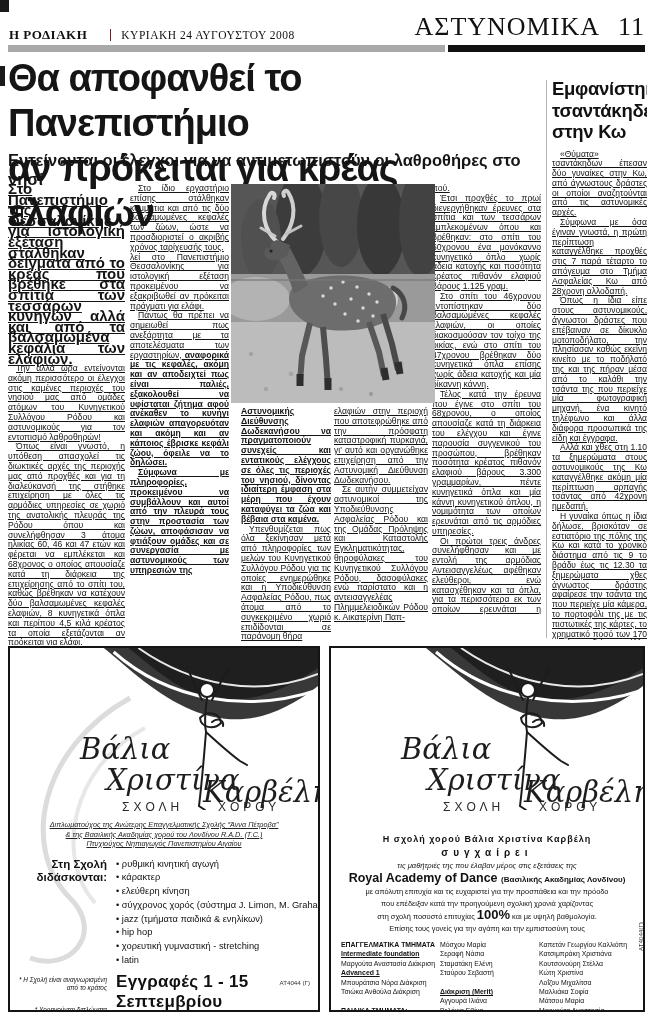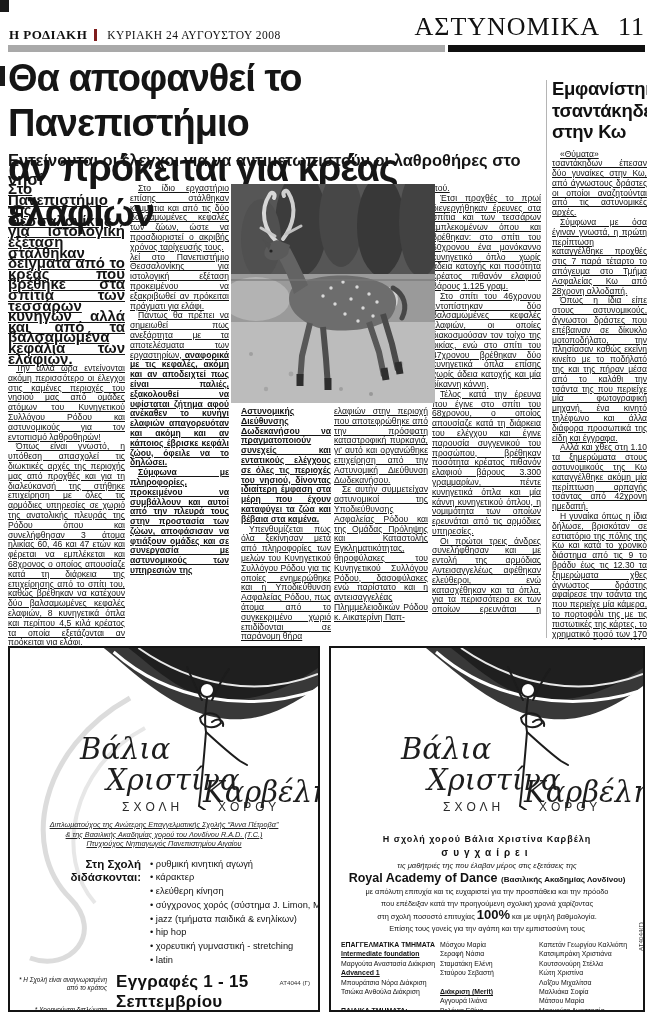--- a/index.html
+++ b/index.html
@@ -1,21 +1,21 @@
 <!DOCTYPE html>
 <html><head>
 <meta charset="utf-8">
 <style>
   html,body{margin:0;padding:0;background:#e9e9e9;}
   .page{position:relative;width:653px;height:1024px;background:#fff;margin:0 auto;
         font-family:"Liberation Sans",sans-serif;color:#111;overflow:hidden;}
   
   .mast-left{position:absolute;left:9px;top:27px;font-family:"Liberation Serif",serif;font-size:13px;}
   .paper-name{font-weight:bold;letter-spacing:.5px;}
-  .mast-date{font-size:11.5px;letter-spacing:.5px;padding-left:10px;margin-left:7px;border-left:3px solid #7f1d1d;}
+  .mast-date{font-size:11.5px;letter-spacing:.5px;padding-left:10px;margin-left:23px;border-left:1px solid #7f1d1d;}
   .section-head{position:absolute;right:8px;top:12px;font-family:"Liberation Serif",serif;font-size:26px;letter-spacing:1px;}
   .page-num{margin-left:18px;}
   .rule-gray{position:absolute;left:8px;top:45px;width:437px;height:7px;background:#a9a9a9;}
   .rule-black{position:absolute;left:448px;top:45px;width:197px;height:7px;background:#101010;}
   .scan-mark-a{position:absolute;left:0;top:0;width:9px;height:12px;background:#1a1a1a;}
   .scan-mark-b{position:absolute;left:0;top:66px;width:5px;height:20px;background:#1a1a1a;}
   
   .headline{position:absolute;left:8px;top:56px;width:535px;font-size:38px;line-height:45px;
             font-weight:bold;letter-spacing:-1px;color:#151515;}
   .subhead{position:absolute;left:8px;top:151px;width:535px;font-size:16.5px;font-weight:bold;color:#151515;}
@@ -48,21 +48,21 @@
   .dancer{position:absolute;left:150px;top:12px;}
   .script{position:absolute;font-family:"DejaVu Serif",serif;font-style:italic;color:#1d1d1d;font-size:29px;white-space:nowrap;}
   .s1{left:70px;top:84px;}
   .s2{left:96px;top:115px;}
   .s3{left:193px;top:127px;}
   .school{position:absolute;top:152px;font-size:12px;letter-spacing:4px;color:#2a2a2a;}
   .sc1{left:112px;} .sc2{left:208px;}
   
   .creds{position:relative;text-align:center;font-size:7.3px;line-height:9.5px;font-style:italic;color:#222;margin-top:4px;text-decoration:underline;}
   .teach-row{position:relative;display:flex;margin-top:9px;}
-  .teach-label{width:97px;text-align:right;font-weight:bold;font-size:11.5px;line-height:13px;flex:none;margin-left:34px;}
+  .teach-label{width:97px;text-align:right;font-weight:bold;font-size:11.5px;line-height:13px;flex:none;}
   .courses{flex:1;padding-left:9px;font-size:9.3px;line-height:13.8px;}
   .course{white-space:nowrap;}
   .notes{position:absolute;left:0;top:118px;width:97px;text-align:right;font-size:6.4px;line-height:8px;font-style:italic;}
   .note2{margin-top:14px;}
   .enroll{margin:4px 0 0 106px;font-size:17px;font-weight:bold;letter-spacing:.3px;}
   .adcode-h{position:absolute;right:8px;bottom:24px;font-size:6.2px;color:#333;}
   .adcode-v{position:absolute;right:-12px;bottom:70px;font-size:6.2px;color:#333;transform:rotate(-90deg);}
   
   .congrats{text-align:center;margin-top:18px;}
   .cg1{font-size:9px;font-weight:bold;letter-spacing:1px;}

